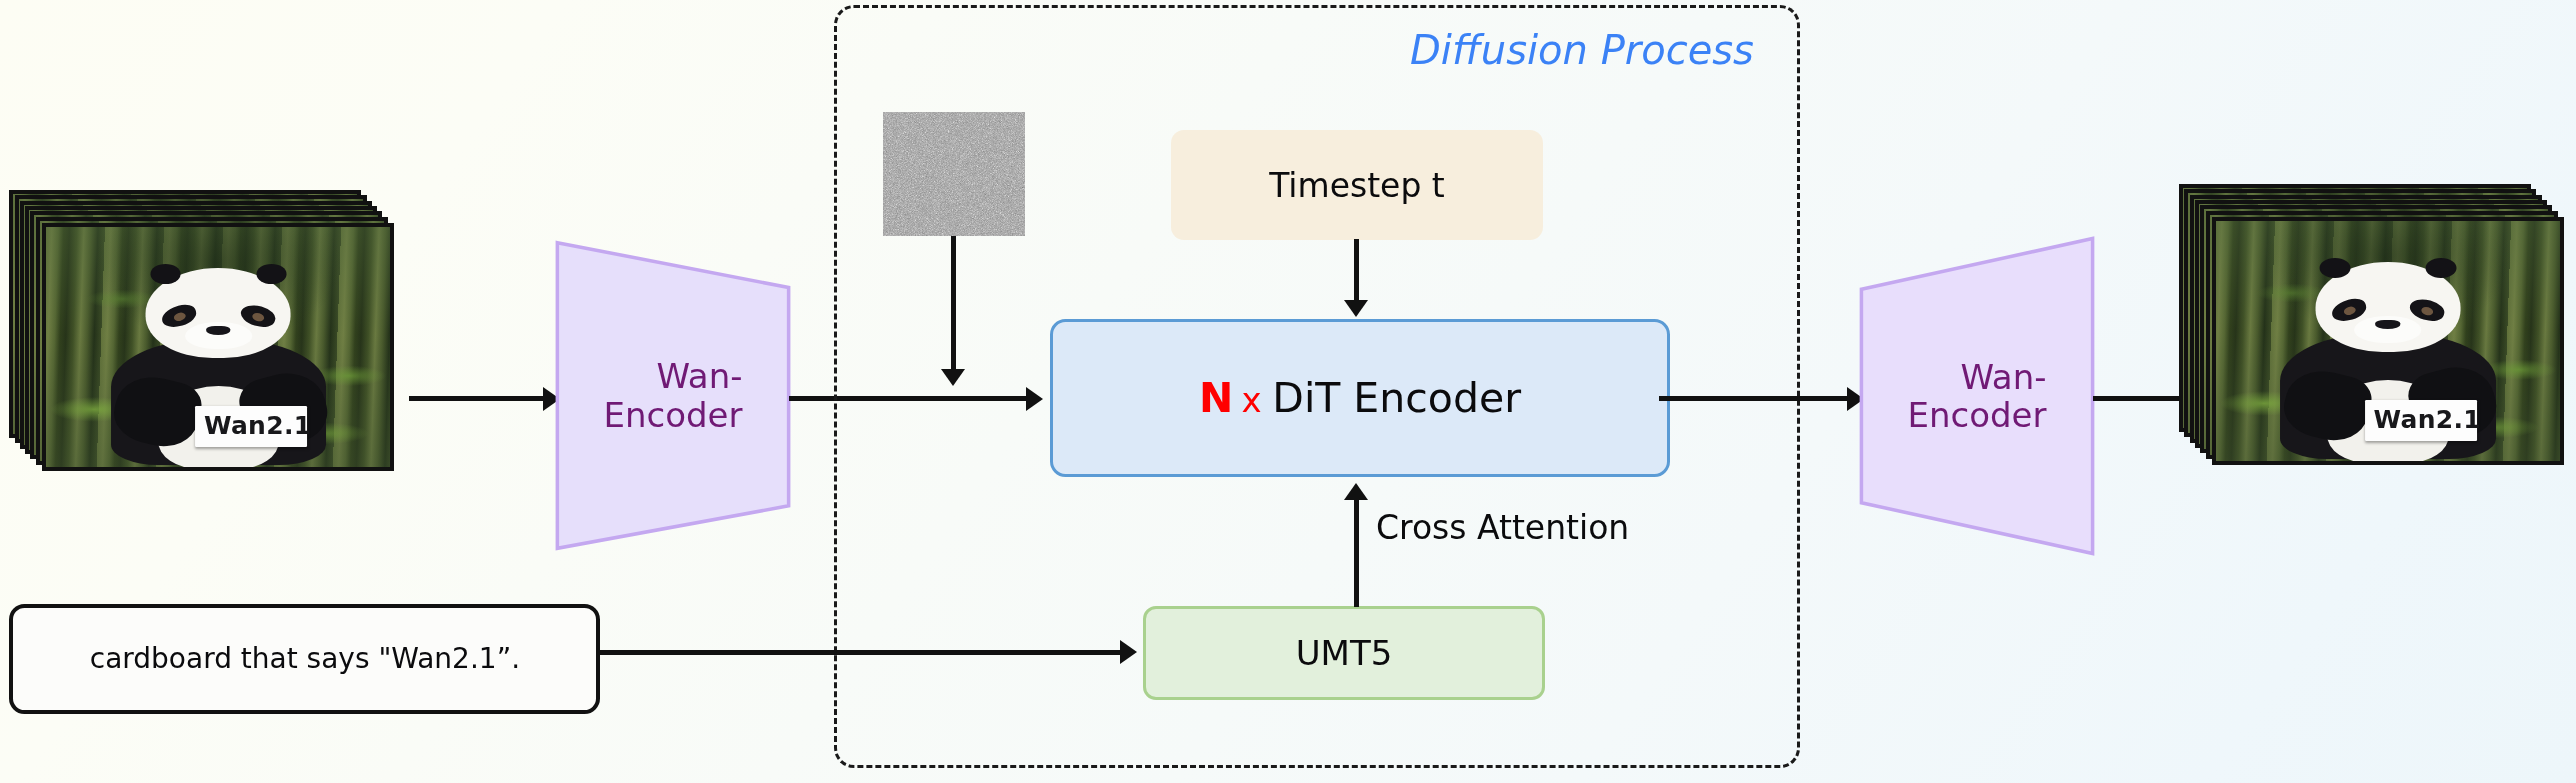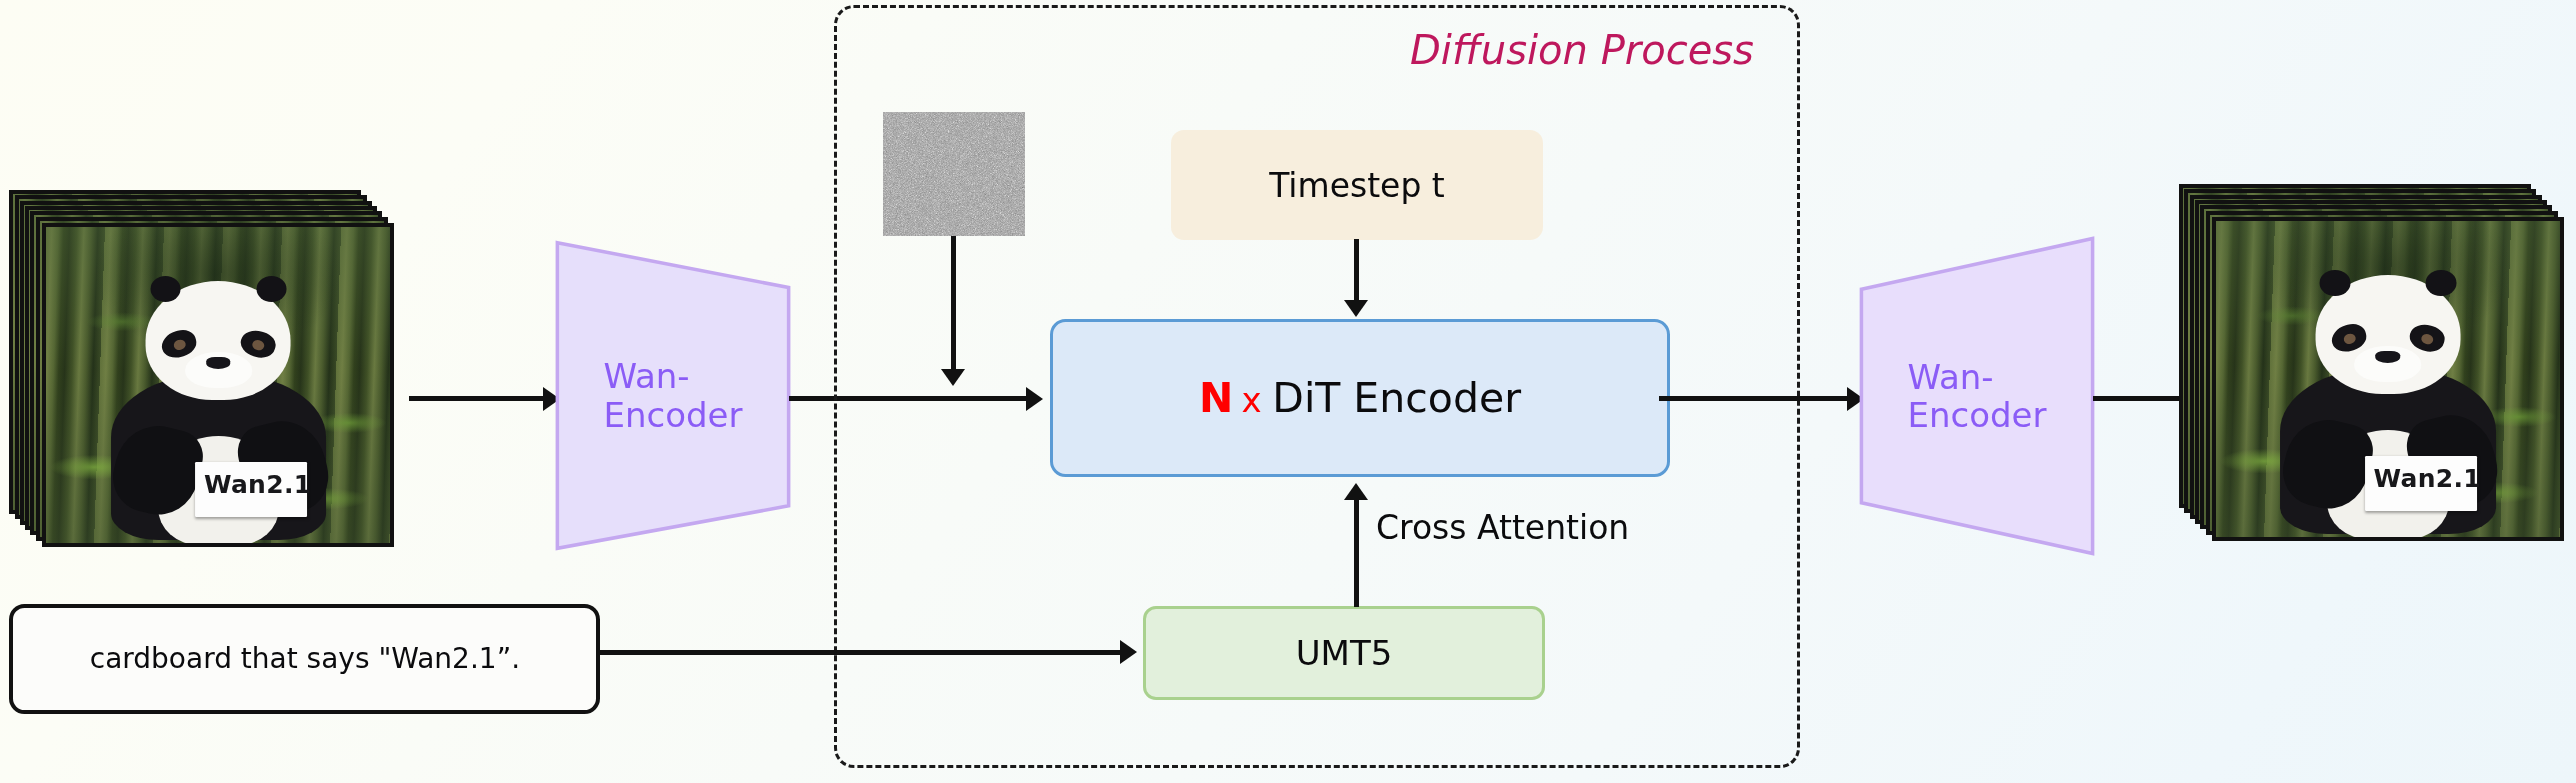--- a/index.html
+++ b/index.html
@@ -6,21 +6,21 @@
   body{
     width:2576px;height:783px;overflow:hidden;
     font-family:"DejaVu Sans","Liberation Sans",sans-serif;
     background:linear-gradient(125deg,#fdfdf4 0%,#fcfdf6 18%,#f8fbf8 42%,#f4f9fa 68%,#eff7fb 88%,#edf6fa 100%);
     position:relative;
   }
   .stage{position:absolute;left:0;top:0;width:2576px;height:783px;}
 
   
   .stack{position:absolute;width:390px;height:390px;}
-  .frame{position:absolute;width:352px;height:324px;border:4.1px solid #111;box-sizing:border-box;
+  .frame{position:absolute;width:352px;height:248px;border:4.1px solid #111;box-sizing:border-box;
          background:#c2410c;overflow:hidden;}
   .photo{position:absolute;left:0;top:0;width:100%;height:100%;}
 
   
   .bamboo{
     position:absolute;inset:0;
     background:
       linear-gradient(to bottom, rgba(62,84,48,.55), rgba(30,46,24,.30) 45%, rgba(52,70,40,.55)),
       repeating-linear-gradient(92deg,
         #7e8f4a 0px,#93a257 5.9px,#6d7f3f 12.4px,#39481f 17.7px,#2a361a 23.6px,
@@ -50,29 +50,29 @@
   .p-eye:after{content:"";position:absolute;left:34%;top:34%;width:34%;height:40%;background:#6d5640;border-radius:50%;}
   .p-nose{position:absolute;left:50%;top:64%;transform:translateX(-50%);width:17%;height:10%;background:#16151a;border-radius:42% 42% 58% 58%;}
   .p-muz{position:absolute;left:50%;top:60%;transform:translateX(-50%);width:46%;height:30%;background:#fcfcfa;border-radius:50% 50% 46% 46%;}
   .sign{position:absolute;left:40%;top:70%;width:48%;height:21%;background:#fdfdfd;border-radius:1.2px;box-shadow:0 1.2px 3px rgba(0,0,0,.35);}
   .sign span{position:absolute;left:8%;top:14%;font-family:"DejaVu Sans","Liberation Sans",sans-serif;
              font-weight:700;color:#18181b;letter-spacing:0.3px;}
 
   
   .trap{position:absolute;display:flex;align-items:center;justify-content:center;}
   .trap svg{position:absolute;left:0;top:0;}
-  .trap .tlabel{position:relative;z-index:2;text-align:left;line-height:1.12;color:#8b5cf6;}
+  .trap .tlabel{position:relative;z-index:2;text-align:right;line-height:1.12;color:#701a75;}
 
   
   .rbox{position:absolute;display:flex;align-items:center;justify-content:center;
         box-sizing:border-box;text-align:center;color:#0b0b0d;}
 
   
   .region{position:absolute;border:3px dashed #1a1a1a;border-radius:20px;box-sizing:border-box;}
-  .region-title{position:absolute;font-style:italic;color:#be185d;white-space:nowrap;}
+  .region-title{position:absolute;font-style:italic;color:#3b82f6;white-space:nowrap;}
 
   
   .noise{position:absolute;background-color:#8e8e8e;}
 
   
   .arrow-h{position:absolute;height:5.3px;background:#111;}
   .arrow-v{position:absolute;width:5.3px;background:#111;}
   .head{position:absolute;width:0;height:0;}
   .head.right{border-top:12.4px solid transparent;border-bottom:12.4px solid transparent;border-left:17.7px solid #111;}
   .head.down{border-left:12.4px solid transparent;border-right:12.4px solid transparent;border-top:17.7px solid #111;}

